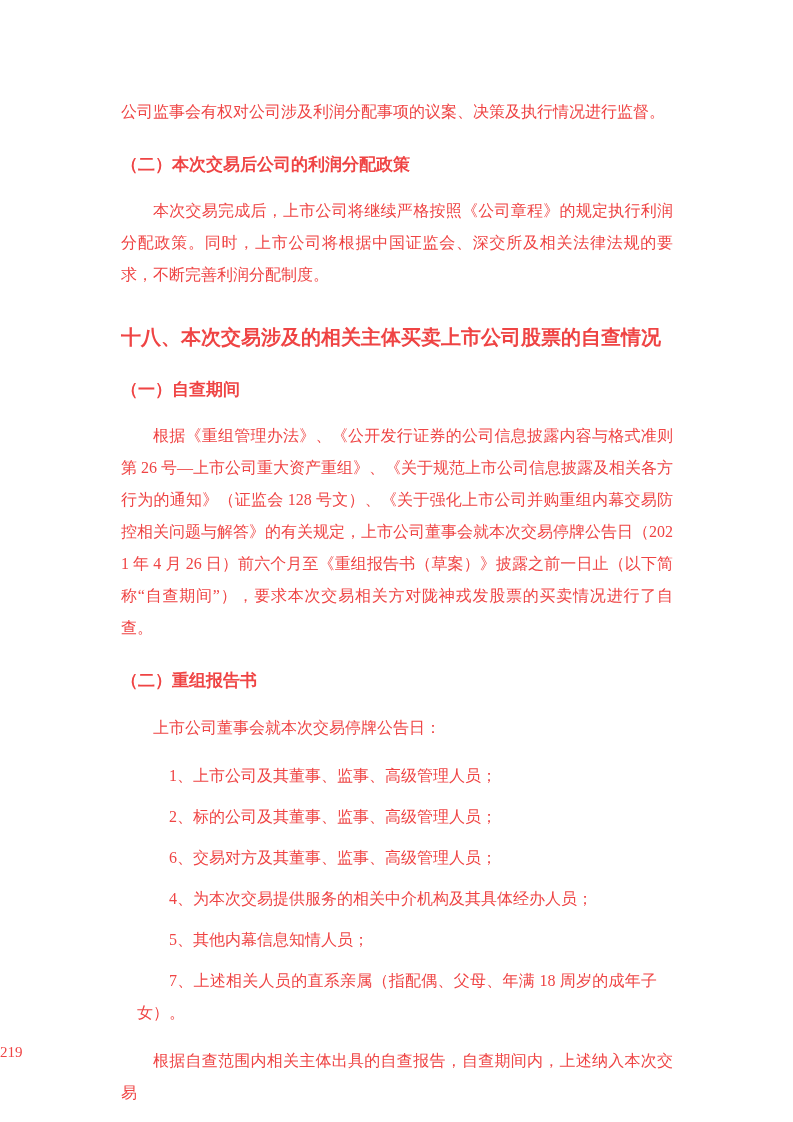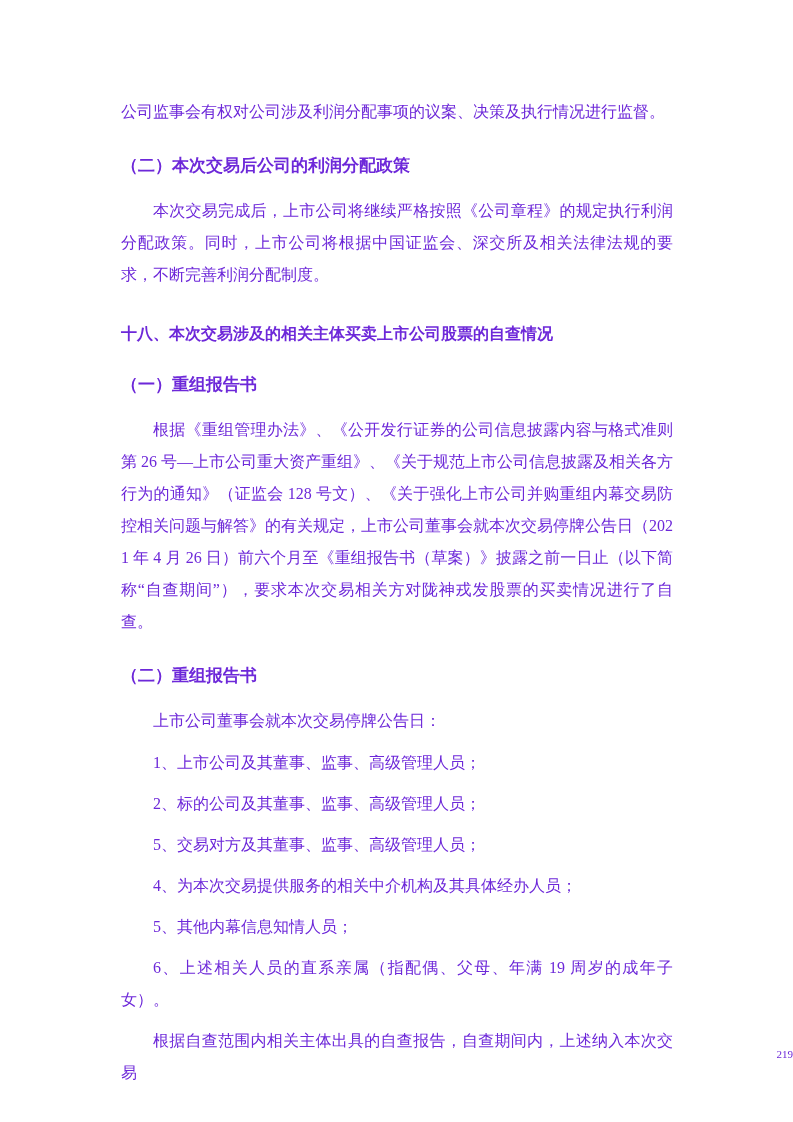--- a/index.html
+++ b/index.html
@@ -11,90 +11,90 @@
     position: relative;
     width: 793px;
     height: 1122px;
     margin: 0 auto;
     background: #ffffff;
     box-sizing: border-box;
     padding: 96px 120px 0 121px;
     overflow: hidden;
     font-family: "Liberation Serif", "DejaVu Serif", serif;
     font-size: 16px;
-    color: #6d28d9;
+    color: #ef4444;
   }
   .para {
     margin: 0 0 10px 0;
     text-indent: 2em;
     text-align: justify;
     line-height: 2.0;
     word-break: break-all;
   }
   .para.no-indent {
     text-indent: 0;
   }
   .h2 {
-    font-family: Liberation Serif, serif;
+    font-family: Liberation Mono, monospace;
     font-size: 17px;
     font-weight: bold;
     margin: 24px 0 16px 0;
     line-height: 1.6;
   }
   .h1 {
     font-family: "Liberation Sans", "DejaVu Sans", sans-serif;
-    font-size: 16px;
+    font-size: 20px;
     font-weight: bold;
     margin: 30px 0 20px 0;
     line-height: 1.6;
   }
   .list-block {
-    margin: 0;
+    margin: 16px;
   }
   .list-block .para {
     margin-bottom: 9px;
   }
   .footer {
     position: absolute;
     left: 0;
     right: 0;
     bottom: 62px;
-    text-align: right;
-    font-size: 11px;
+    text-align: left;
+    font-size: 15px;
     line-height: 1;
   }
 </style>
 </head>
 <body>
 
 <div class="page">
 
   <p class="para no-indent">公司监事会有权对公司涉及利润分配事项的议案、决策及执行情况进行监督。</p>
 
   <div class="h2">（二）本次交易后公司的利润分配政策</div>
 
   <p class="para">本次交易完成后，上市公司将继续严格按照《公司章程》的规定执行利润分配政策。同时，上市公司将根据中国证监会、深交所及相关法律法规的要求，不断完善利润分配制度。</p>
 
   <div class="h1">十八、本次交易涉及的相关主体买卖上市公司股票的自查情况</div>
 
-  <div class="h2">（一）重组报告书</div>
+  <div class="h2">（一）自查期间</div>
 
   <p class="para">根据《重组管理办法》、《公开发行证券的公司信息披露内容与格式准则第 26 号—上市公司重大资产重组》、《关于规范上市公司信息披露及相关各方行为的通知》（证监会 128 号文）、《关于强化上市公司并购重组内幕交易防控相关问题与解答》的有关规定，上市公司董事会就本次交易停牌公告日（2021 年 4 月 26 日）前六个月至《重组报告书（草案）》披露之前一日止（以下简称“自查期间”），要求本次交易相关方对陇神戎发股票的买卖情况进行了自查。</p>
 
   <div class="h2">（二）重组报告书</div>
 
   <p class="para">上市公司董事会就本次交易停牌公告日：</p>
 
   <div class="list-block">
     <p class="para">1、上市公司及其董事、监事、高级管理人员；</p>
     <p class="para">2、标的公司及其董事、监事、高级管理人员；</p>
-    <p class="para">5、交易对方及其董事、监事、高级管理人员；</p>
+    <p class="para">6、交易对方及其董事、监事、高级管理人员；</p>
     <p class="para">4、为本次交易提供服务的相关中介机构及其具体经办人员；</p>
     <p class="para">5、其他内幕信息知情人员；</p>
-    <p class="para">6、上述相关人员的直系亲属（指配偶、父母、年满 19 周岁的成年子女）。</p>
+    <p class="para">7、上述相关人员的直系亲属（指配偶、父母、年满 18 周岁的成年子女）。</p>
   </div>
 
 
   <p class="para">根据自查范围内相关主体出具的自查报告，自查期间内，上述纳入本次交易</p>
 
   <div class="footer">
     <span>219</span>
   </div>
 
 </div>

